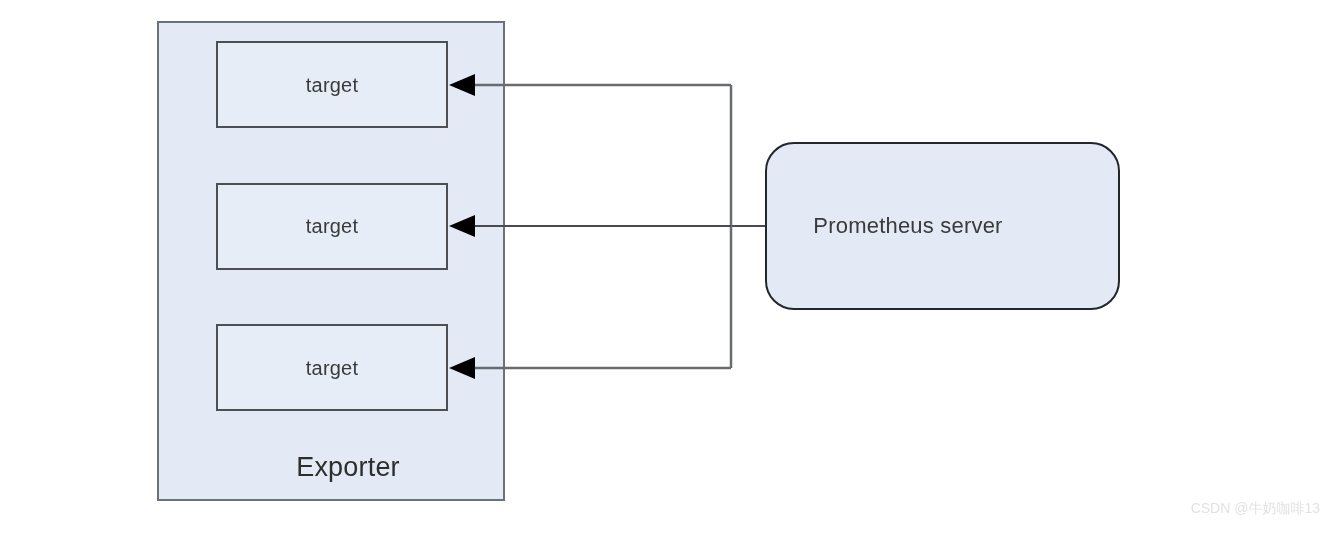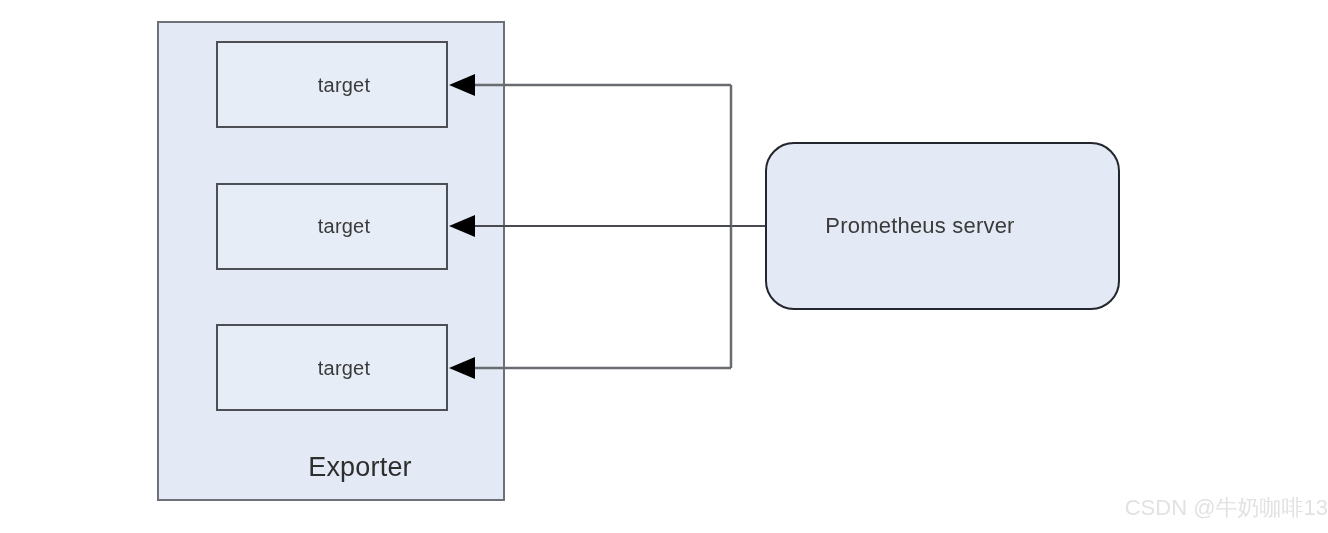--- a/index.html
+++ b/index.html
@@ -25,42 +25,41 @@
     width: 1328px;
     height: 533px;
   }
   .node-label {
     position: absolute;
     font-family: "Liberation Sans", sans-serif;
     color: #3a3a3a;
     white-space: nowrap;
     text-align: center;
     letter-spacing: 0.2px;
-    padding-left: 12px;
   }
   .target-label {
     font-size: 20px;
     line-height: 20px;
   }
   .container-label {
     font-size: 27px;
     line-height: 27px;
     color: #2e2e2e;
   }
   .server-label {
     font-size: 22px;
     line-height: 22px;
     color: #3a3a3a;
   }
   .watermark {
     position: absolute;
-    right: 0;
+    right: 8px;
     bottom: 12px;
     font-family: "Liberation Sans", sans-serif;
-    font-size: 22px;
+    font-size: 14px;
     line-height: 26px;
     color: #e2e2e2;
     white-space: nowrap;
     user-select: none;
   }
 </style>
 </head>
 <body>
 
 <div id="canvas">

